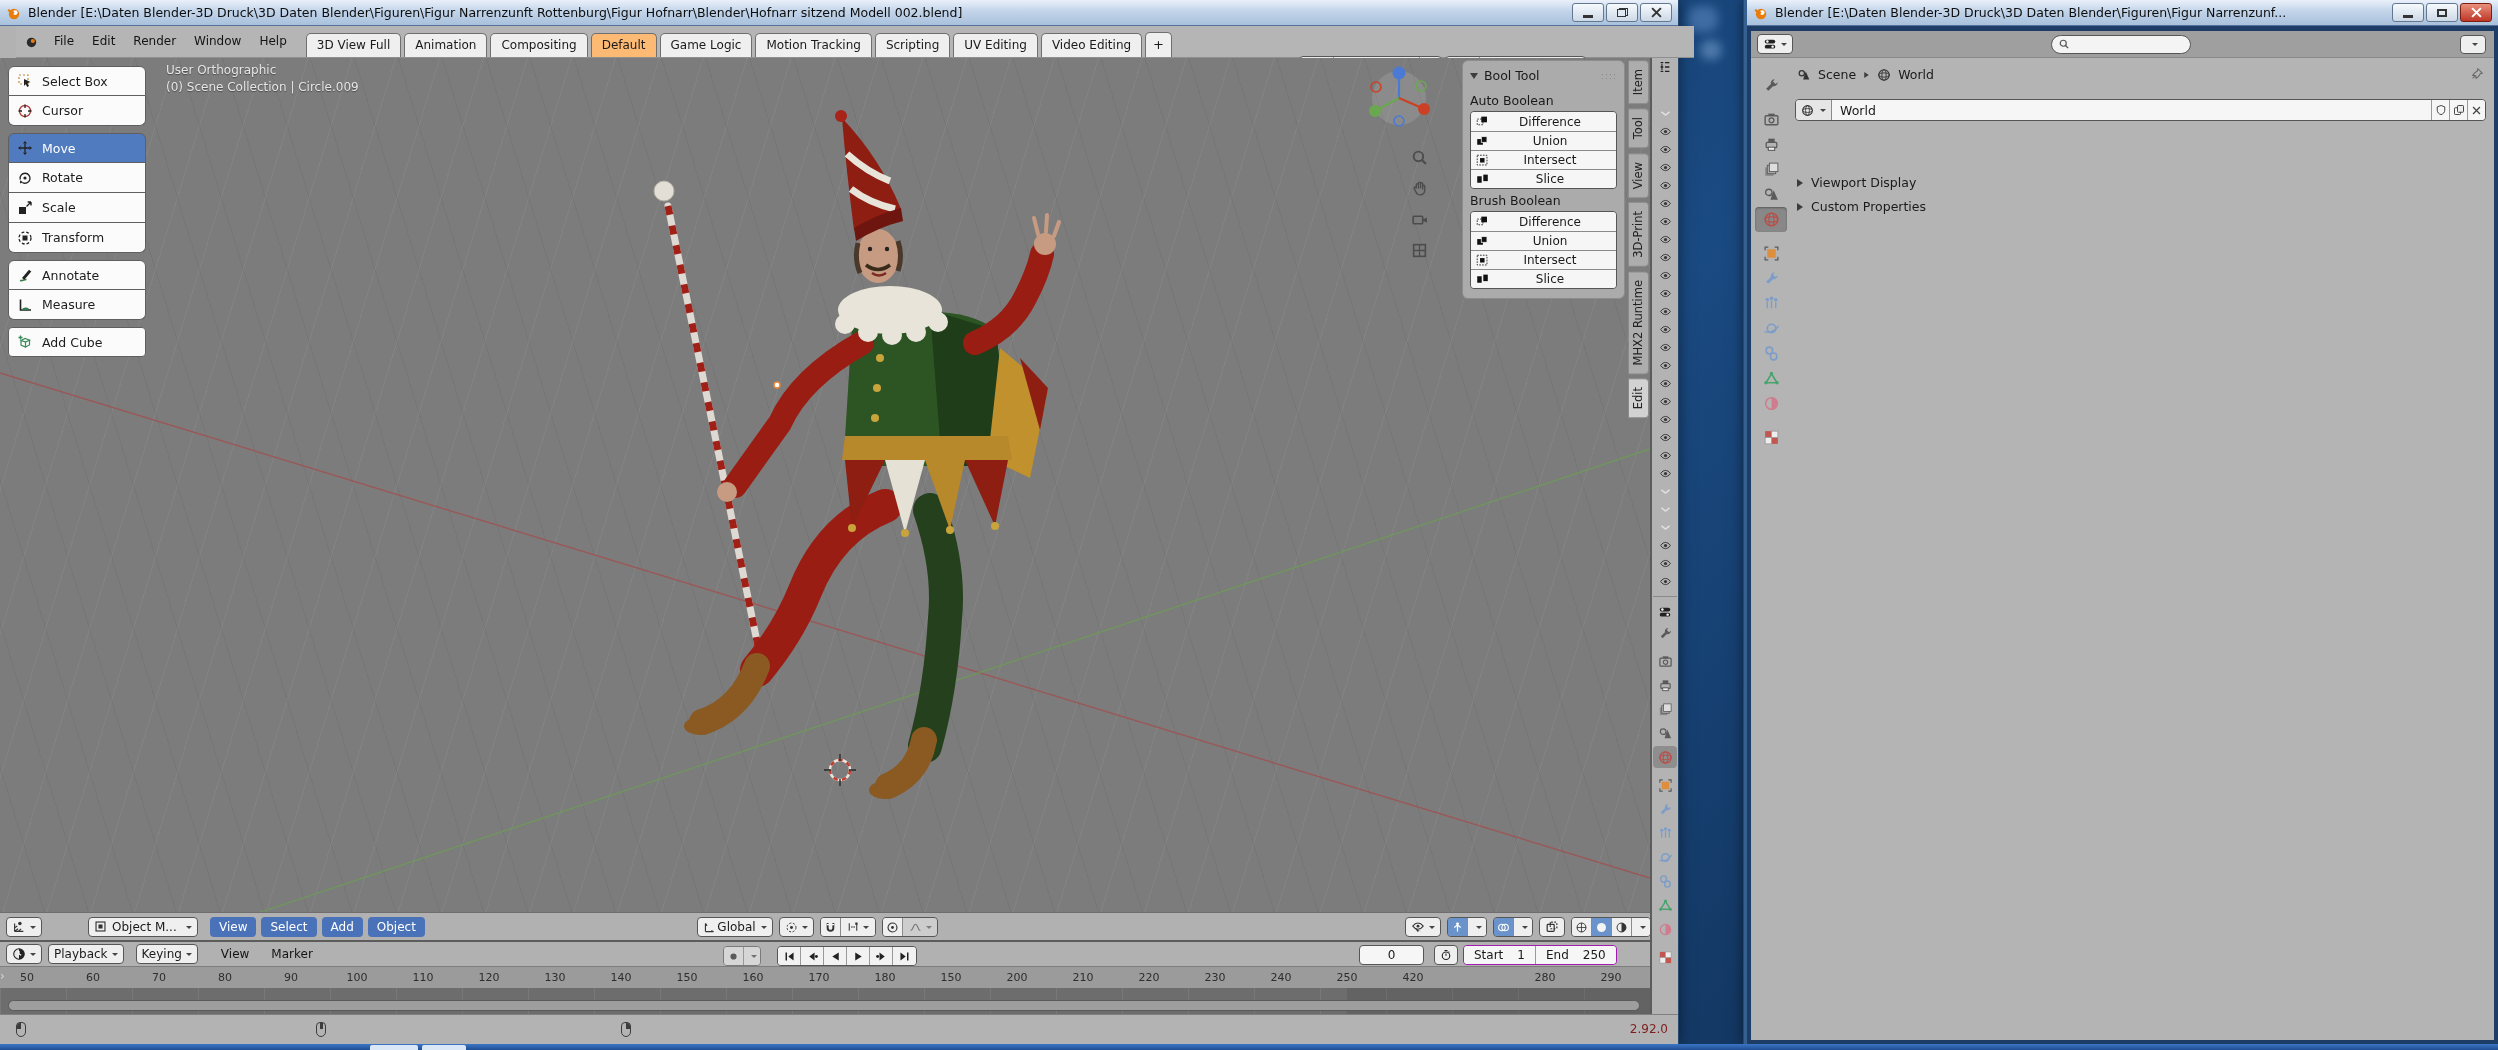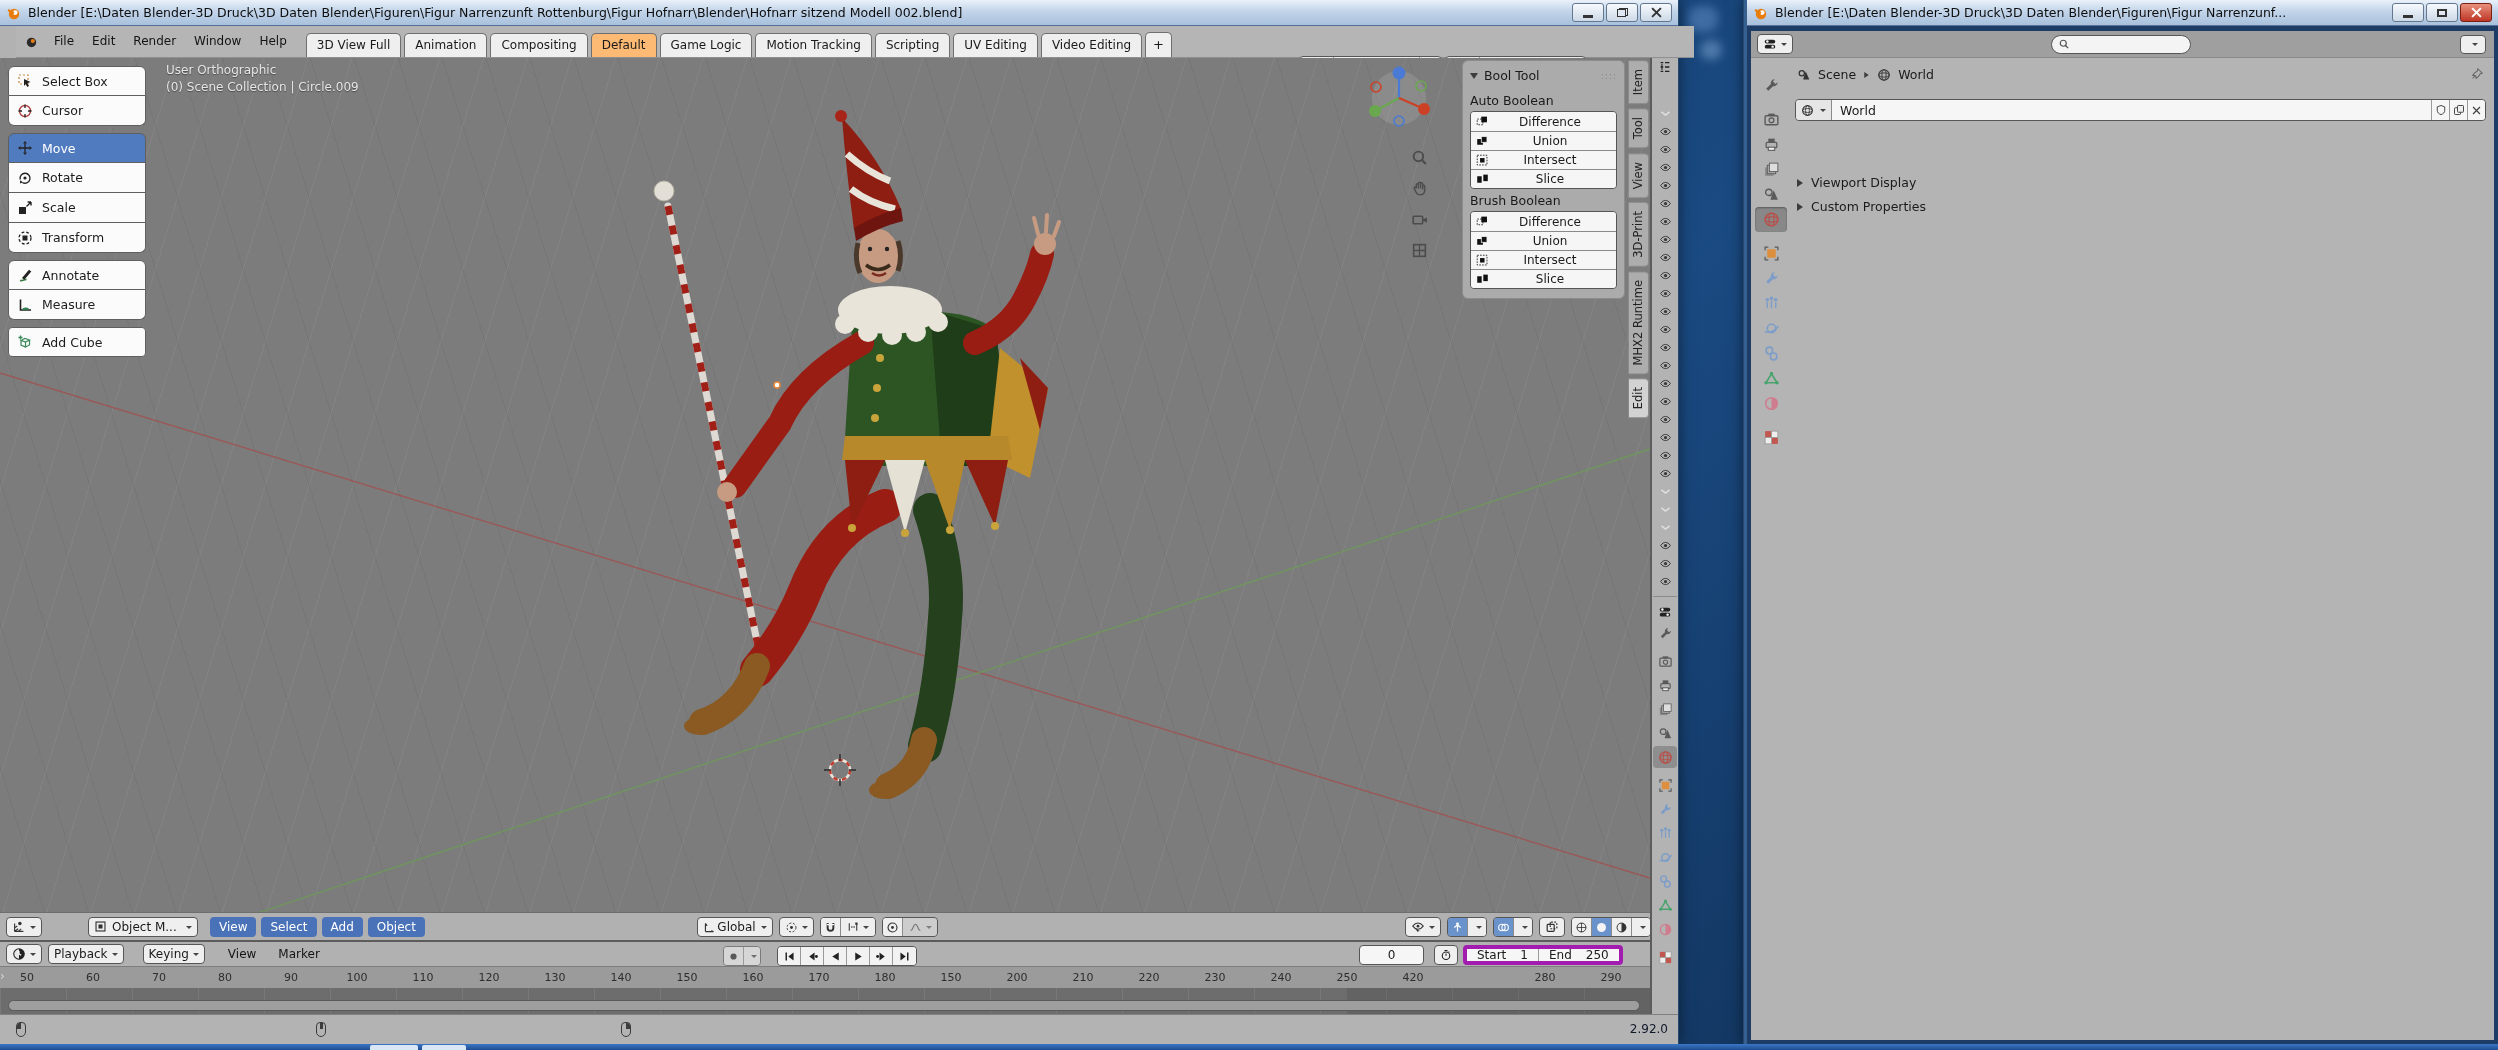--- a/index.html
+++ b/index.html
@@ -101,38 +101,38 @@
   .tl-after-end { position:absolute; left:1347px; right:0; top:0; bottom:0; background:rgba(0,0,0,.09); }
   .tl-scroll { position:absolute; left:8px; right:10px; top:12px; height:11px; background:#9e9e9e;
                border:1px solid #5a5a5a; border-radius:6px; }
   .tl-chevron { position:absolute; left:0px; top:2px; color:#d8d8d8; font-size:12px; }
 
   .pb-group { display:flex; height:20px; border:1px solid #565656; border-radius:4px; overflow:hidden; }
   .pb-btn { width:23px; background:#f2f2f2; display:flex; align-items:center; justify-content:center; border-right:1px solid #9a9a9a; }
   .pb-btn:last-child { border-right:none; }
   .numfield { height:20px; background:#f6f6f6; border:1px solid #565656; border-radius:4px;
               display:flex; align-items:center; justify-content:center; font-size:12px; }
-  .rangegrp { position:absolute; display:flex; height:20px; border:4px solid #a21caf; border-radius:4px; overflow:hidden; font-size:12px; }
+  .rangegrp { position:absolute; display:flex; height:20px; border:1px solid #a21caf; border-radius:4px; overflow:hidden; font-size:12px; }
   .rangecell { background:#f6f6f6; display:flex; align-items:center; padding:0 10px; gap:14px; }
   .rangecell + .rangecell { border-left:1px solid #9a9a9a; }
 
   
   .strip { position:absolute; left:1650px; top:58px; width:28px; height:956px; background:#b3b3b3; border-left:2px solid #5c5c5c;
            display:flex; flex-direction:column; align-items:center; }
   .strip-item { width:22px; height:18px; display:flex; align-items:center; justify-content:center; flex:0 0 auto; }
   .strip-tab { width:24px; height:22px; margin:1px 0; border-radius:4px; display:flex; align-items:center; justify-content:center; flex:0 0 auto; }
   .strip-tab.active { background:#8e8e8e; }
   .strip-div { width:24px; height:1px; background:#8a8a8a; margin:6px 0; flex:0 0 auto; }
 
   
   .statusbar { position:absolute; left:0; top:1014px; width:1678px; height:30px; background:#b3b3b3;
                border-top:1px solid #808080; font-size:12px; }
   .mouse-ic { position:absolute; top:7px; width:10px; height:15px; border:1.5px solid #3c3c3c; border-radius:4px 4px 5px 5px; }
   .mouse-ic i { position:absolute; background:#3c3c3c; }
-  .version { position:absolute; right:10px; top:7px; color:#0f172a; }
+  .version { position:absolute; right:10px; top:7px; color:#7f1d1d; }
 
   
   .rw-frame { position:absolute; left:0; top:26px; right:0; bottom:0; border:4px solid #1d3d66; border-top-width:5px; background:#b4b4b4; }
   .rw-header { position:absolute; left:0; top:0; width:100%; height:27px; background:#9f9f9f; border-bottom:1px solid #8a8a8a;
                display:flex; align-items:center; padding:0 6px; }
   .rw-search { position:absolute; left:300px; width:140px; height:19px; background:#f4f4f4; border:1px solid #565656;
                border-radius:10px; display:flex; align-items:center; padding:0 6px; gap:4px; }
   .rw-search input { border:none; outline:none; background:transparent; width:100px; font-size:11px; font-family:"DejaVu Sans",sans-serif; }
   .rw-filter { position:absolute; right:8px; width:26px; height:19px; background:#efefef; border:1px solid #565656; border-radius:4px;
                display:flex; align-items:center; justify-content:center; }
@@ -713,21 +713,21 @@
         <span class="ic">
             <svg viewBox="0 0 16 16" width="14" height="14">
               <circle cx="8" cy="8" r="6" fill="#222"></circle>
               <path d="M8 8V4.5M8 8l2.5 1.5" stroke="#fff" stroke-width="1.4"></path>
               <path d="M8 2a6 6 0 0 0 0 12z" fill="#fff" opacity=".9"></path>
               <circle cx="8" cy="8" r="6" fill="none" stroke="#222" stroke-width="1.2"></circle>
             </svg>
           </span>
         <span class="caret"></span>
       </span>
-      <span id="tl-dropdowns" style="display:flex;gap:19px;">
+      <span id="tl-dropdowns" style="display:flex;gap:12px;">
           <span class="hdr-btn">
             <span>Playback</span>
             <span class="caret"></span>
           </span>
           <span class="hdr-btn">
             <span>Keying</span>
             <span class="caret"></span>
           </span>
         </span>
       <span id="tl-menus" style="display:flex;gap:4px;margin-left:8px;">

